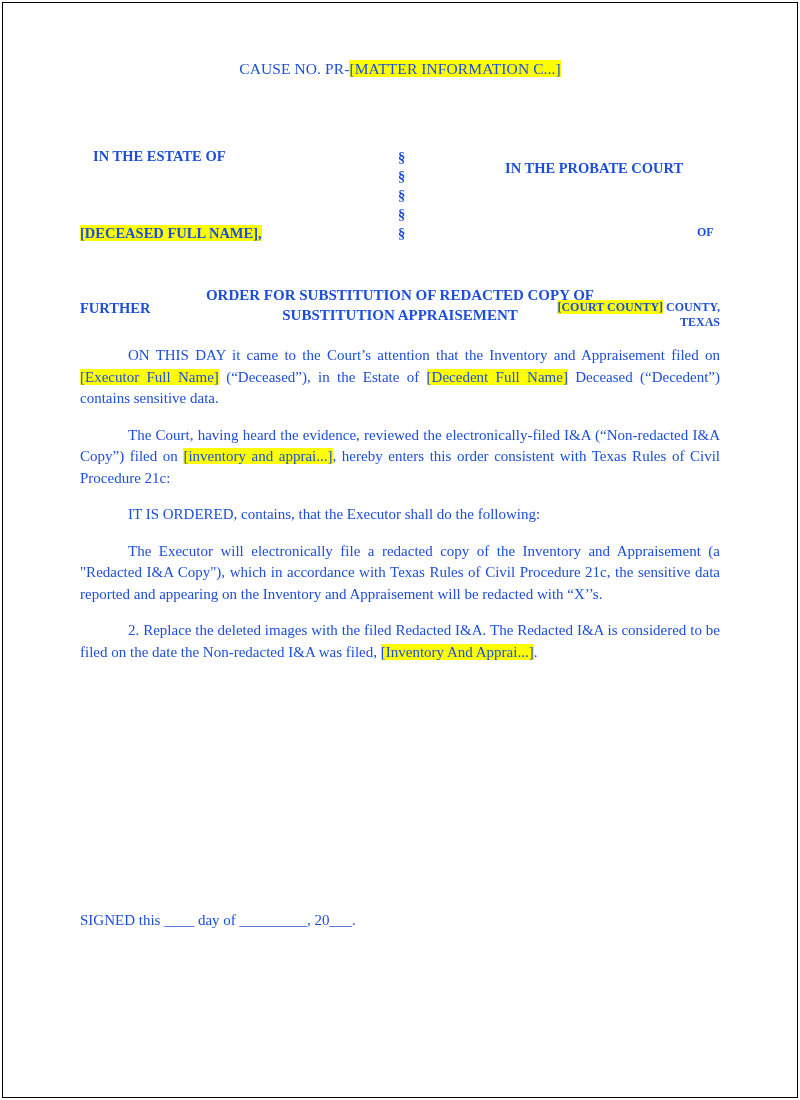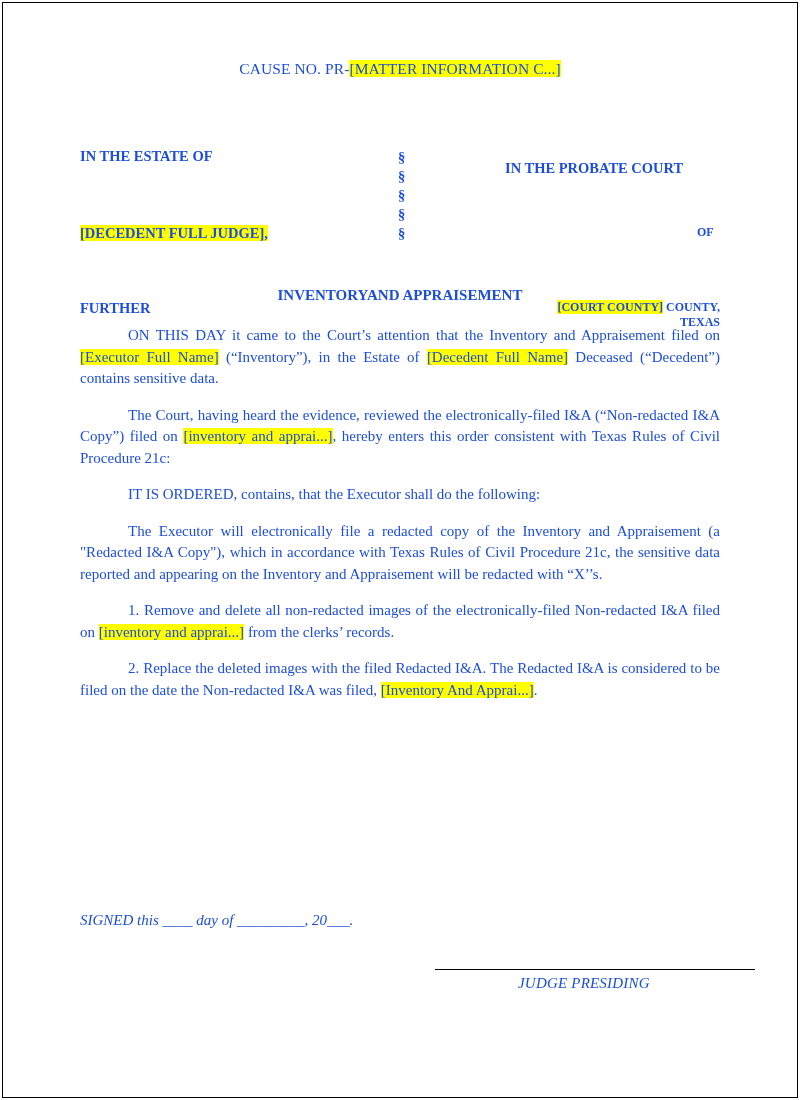--- a/index.html
+++ b/index.html
@@ -48,21 +48,21 @@
     font-size: 14.5px;
   }
   .cap-left {
     position: absolute;
     left: 0;
     top: 0;
     width: 290px;
     font-weight: bold;
     font-size: 14.5px;
   }
-  .cap-estate { position: absolute; left: 0; top: 48px; }
+  .cap-estate { position: absolute; left: 13px; top: 48px; }
   .cap-decedent { position: absolute; left: 0; top: 125px; }
   .cap-deceased { position: absolute; left: 0; top: 200px; }
   .cap-sections {
     position: absolute;
     left: 318px;
     top: 48px;
     font-weight: bold;
     font-size: 14.5px;
     line-height: 19px;
   }
@@ -111,21 +111,20 @@
   }
   .body p.indent {
     text-indent: 48px;
   }
   .sig-block {
     position: absolute;
     left: 80px;
     top: 912px;
     width: 640px;
     font-size: 15px;
-    font-style: italic;
   }
   .sig-line-row {
     margin-top: 20px;
     position: relative;
     height: 48px;
   }
   .sig-rule {
     position: absolute;
     left: 355px;
     top: 20px;
@@ -149,21 +148,21 @@
   <div class="content">
 
     <div class="cause-line">
       <span>CAUSE NO. PR-</span><span class="hl">[MATTER INFORMATION C...]</span>
     </div>
 
     <div class="caption">
       <div class="cap-left cap-estate">IN THE ESTATE OF</div>
 
       <div class="cap-left cap-decedent">
-        <span class="hl">[DECEDENT FULL JUDGE],</span>
+        <span class="hl">[DECEASED FULL NAME],</span>
       </div>
 
       <div class="cap-left cap-deceased">FURTHER</div>
 
       <div class="cap-sections">
         <div>§</div>
         <div>§</div>
         <div>§</div>
         <div>§</div>
         <div>§</div>
@@ -172,41 +171,37 @@
       <div class="cap-court">IN THE PROBATE COURT</div>
       <div class="cap-of">OF</div>
 
       <div class="cap-county">
         <span class="hl">[COURT COUNTY]</span><span> COUNTY,</span>
         <span class="line2">TEXAS</span>
       </div>
     </div>
 
     <div class="title">
-      <div>INVENTORYAND APPRAISEMENT</div>
+      <div>ORDER FOR SUBSTITUTION OF REDACTED COPY OF</div>
+      <div>SUBSTITUTION APPRAISEMENT</div>
     </div>
 
     <div class="body" style="margin-top:20px;">
 
-      <p class="indent"><span>ON THIS DAY it came to the Court’s attention that the Inventory and Appraisement filed on </span><span class="hl">[Executor Full Name]</span><span> (“Inventory”), in the Estate of </span><span class="hl">[Decedent Full Name]</span><span> Deceased (“Decedent”) contains sensitive data.</span></p>
+      <p class="indent"><span>ON THIS DAY it came to the Court’s attention that the Inventory and Appraisement filed on </span><span class="hl">[Executor Full Name]</span><span> (“Deceased”), in the Estate of </span><span class="hl">[Decedent Full Name]</span><span> Deceased (“Decedent”) contains sensitive data.</span></p>
 
       <p class="indent"><span>The Court, having heard the evidence, reviewed the electronically-filed I&amp;A (“Non-redacted I&amp;A Copy”) filed on </span><span class="hl">[inventory and apprai...]</span><span>, hereby enters this order consistent with Texas Rules of Civil Procedure 21c:</span></p>
 
       <p class="indent">IT IS ORDERED, contains, that the Executor shall do the following:</p>
 
       <p class="indent">The Executor will electronically file a redacted copy of the Inventory and Appraisement (a "Redacted I&amp;A Copy"), which in accordance with Texas Rules of Civil Procedure 21c, the sensitive data reported and appearing on the Inventory and Appraisement will be redacted with “X’’s.</p>
 
 
-      <p class="indent"><span>1. Remove and delete all non-redacted images of the electronically-filed Non-redacted I&amp;A filed on </span><span class="hl">[inventory and apprai...]</span><span> from the clerks’ records.</span></p>
 
       <p class="indent"><span>2. Replace the deleted images with the filed Redacted I&amp;A. The Redacted I&amp;A is considered to be filed on the date the Non-redacted I&amp;A was filed, </span><span class="hl">[Inventory And Apprai...]</span><span>.</span></p>
 
     </div>
   </div>
 
   <div class="sig-block">
     <div>SIGNED this ____ day of _________, 20___.</div>
-    <div class="sig-line-row">
-      <div class="sig-rule"></div>
-      <div class="judge-label">JUDGE PRESIDING</div>
-    </div>
   </div>
 </div>
 
 </body></html>

